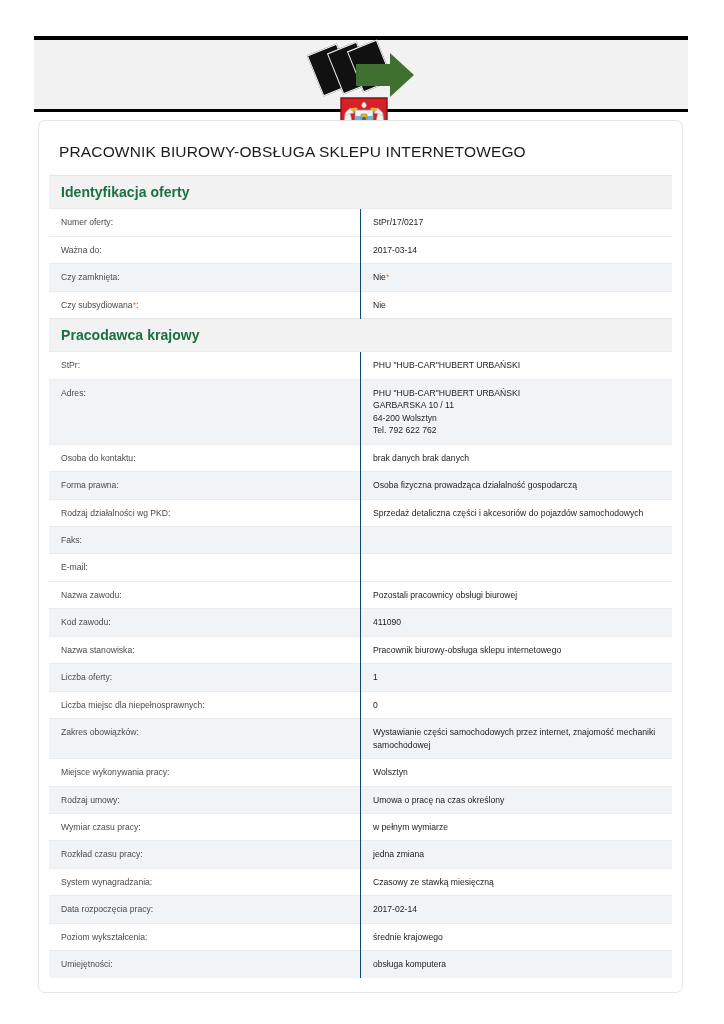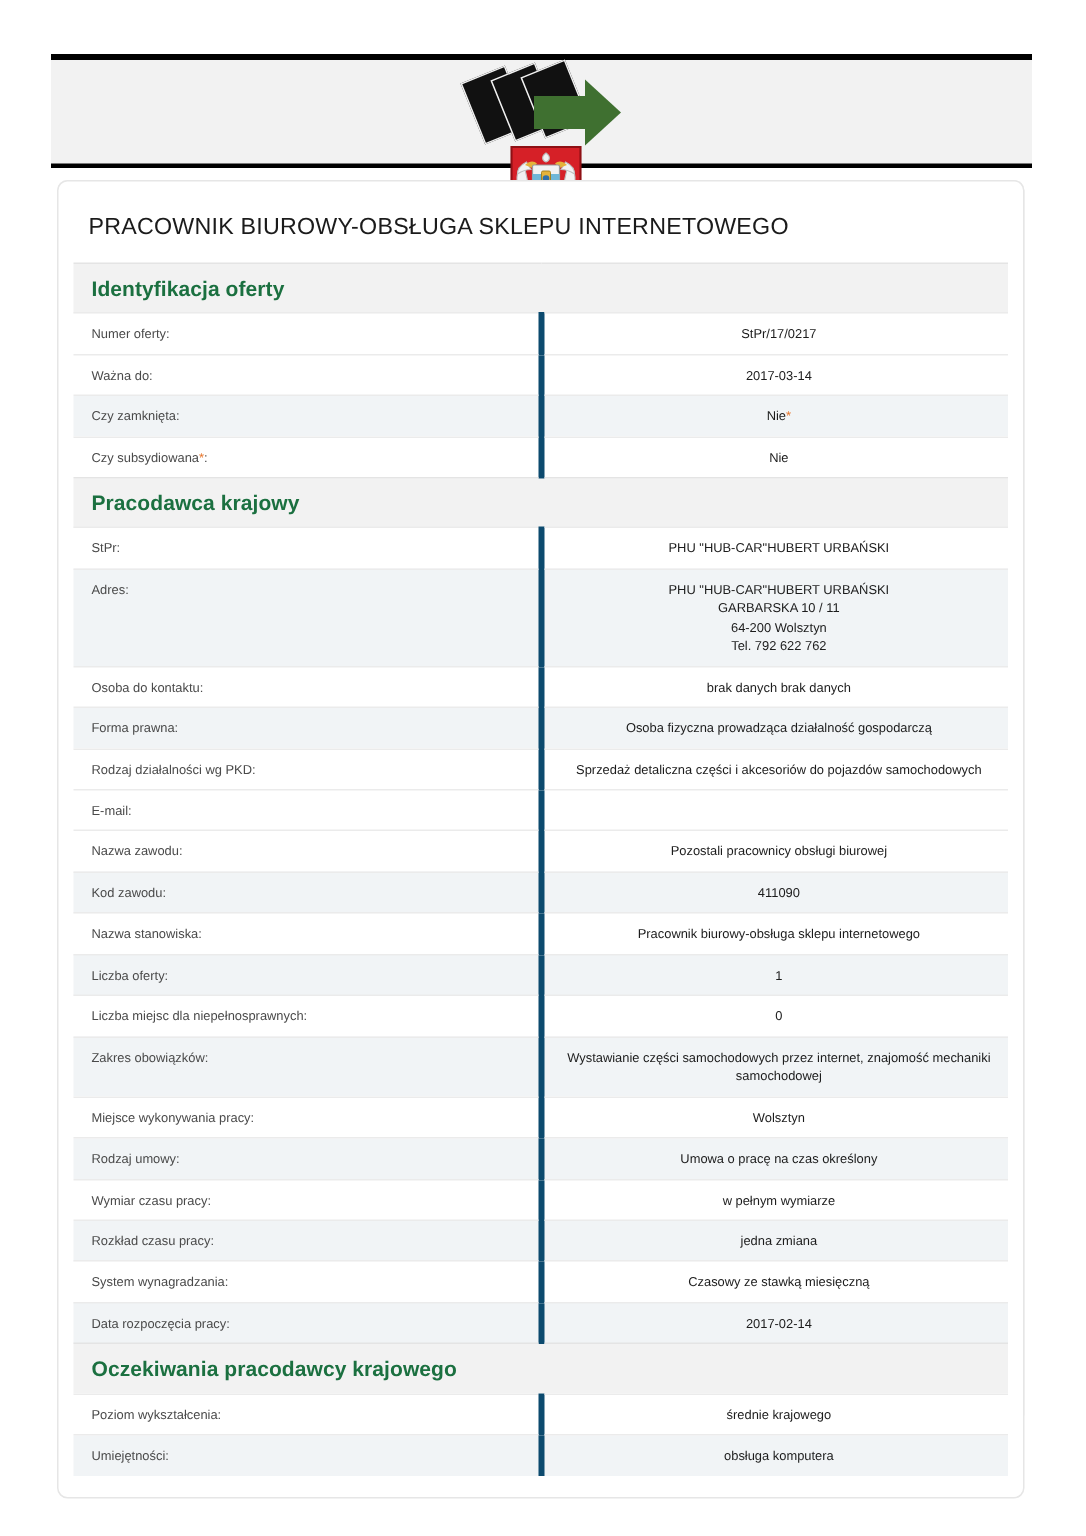--- a/index.html
+++ b/index.html
@@ -133,23 +133,22 @@
     vertical-align: top;
     line-height: 1.45;
     border-top: 1px solid #ebebeb;
   }
   td.lbl {
     width: 310px;
     color: #4a4a4a;
   }
   td.val {
     color: #1c1c1c;
-    border-left: 4px solid #0c4a6e;
+    border-left: 1px solid #0c4a6e;
     padding-left: 10px;
-    text-align: center;
   }
   tr.odd td { background: #ffffff; }
   tr.even td { background: #f1f4f6; }
 
   tr.section td {
     background: #f2f2f2;
     color: #1b7040;
     font-weight: bold;
     font-size: 14px;
     padding: 6px 8px 6px 12px;
@@ -252,20 +251,24 @@
             <td class="val">brak danych brak danych</td>
           </tr>
           <tr class="even">
             <td class="lbl">Forma prawna:</td>
             <td class="val">Osoba fizyczna prowadząca działalność gospodarczą</td>
           </tr>
           <tr class="odd">
             <td class="lbl">Rodzaj działalności wg PKD:</td>
             <td class="val">Sprzedaż detaliczna części i akcesoriów do pojazdów samochodowych</td>
           </tr>
+          <tr class="even">
+            <td class="lbl">Faks:</td>
+            <td class="val"></td>
+          </tr>
           <tr class="odd">
             <td class="lbl">E-mail:</td>
             <td class="val"></td>
           </tr>
           <tr class="odd">
             <td class="lbl">Nazwa zawodu:</td>
             <td class="val">Pozostali pracownicy obsługi biurowej</td>
           </tr>
           <tr class="even">
             <td class="lbl">Kod zawodu:</td>
@@ -307,23 +310,20 @@
             <td class="val">jedna zmiana</td>
           </tr>
           <tr class="odd">
             <td class="lbl">System wynagradzania:</td>
             <td class="val">Czasowy ze stawką miesięczną</td>
           </tr>
           <tr class="even">
             <td class="lbl">Data rozpoczęcia pracy:</td>
             <td class="val">2017-02-14</td>
           </tr>
-          <tr class="section">
-            <td colspan="2">Oczekiwania pracodawcy krajowego</td>
-          </tr>
           <tr class="odd">
             <td class="lbl">Poziom wykształcenia:</td>
             <td class="val">średnie krajowego</td>
           </tr>
           <tr class="even">
             <td class="lbl">Umiejętności:</td>
             <td class="val">obsługa komputera</td>
           </tr>
         </tbody>
     </table>

